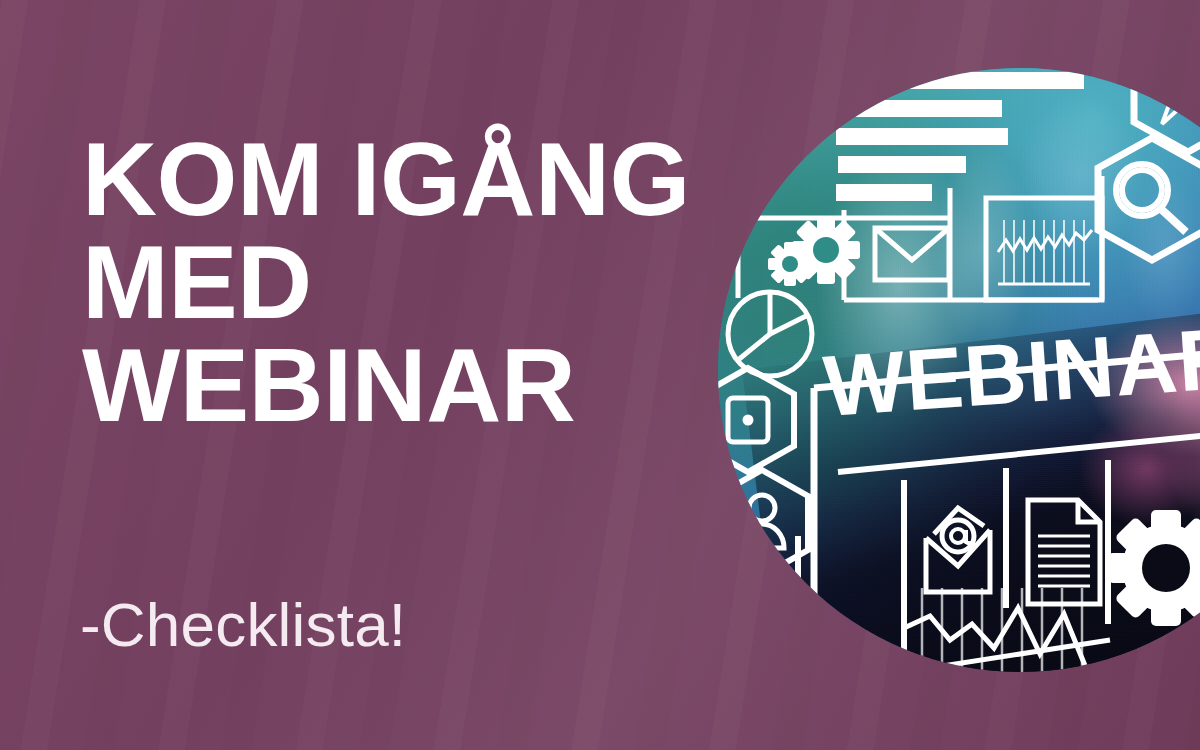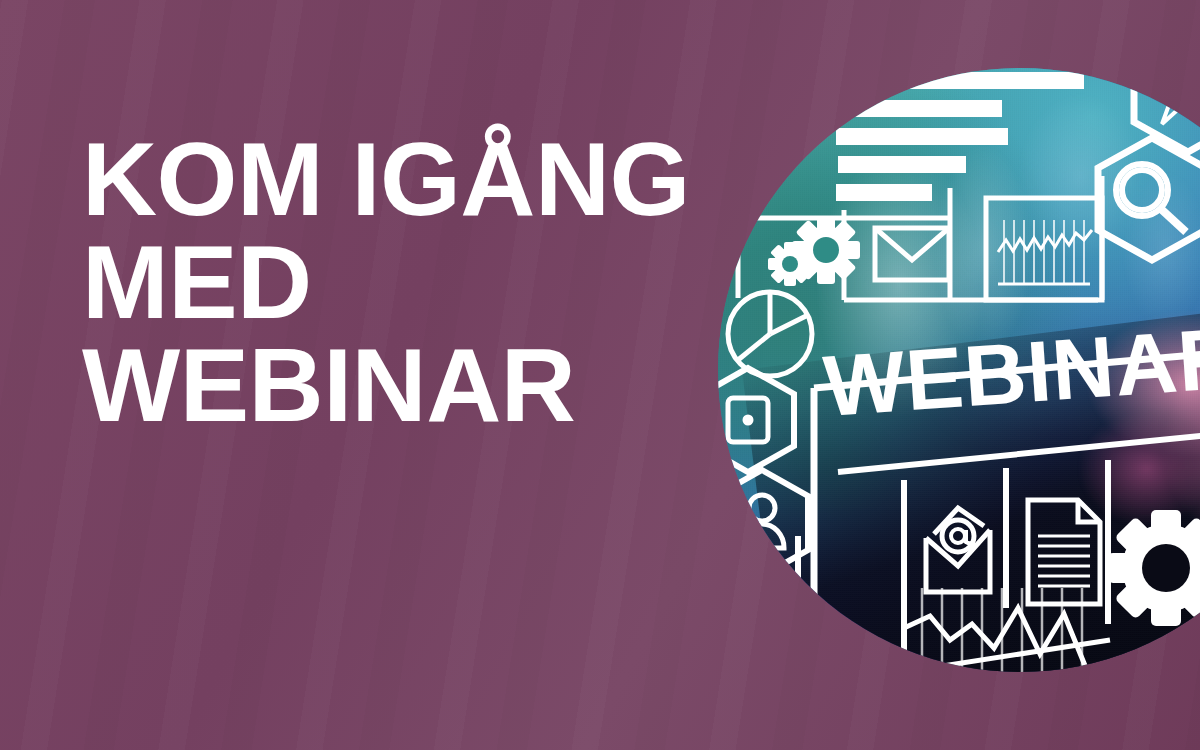--- a/index.html
+++ b/index.html
@@ -149,20 +149,21 @@
 
 <div id="banner">
 
   <div class="bg-base"></div>
   <div class="bg-stripes"></div>
 
   <div class="headline">KOM IGÅNG
 MED
 WEBINAR</div>
 
+  <div class="subtitle">-Checklista!</div>
 
   <div class="circle-wrap">
     <div class="circle-inner">
       <div class="photo-base"></div>
       <div class="photo-tex"></div>
       <div class="photo-dark"></div>
       <div class="hand"></div>
       <div class="noise"></div>
 
       <svg class="overlay-svg" viewBox="0 0 604 604" width="604" height="604">

